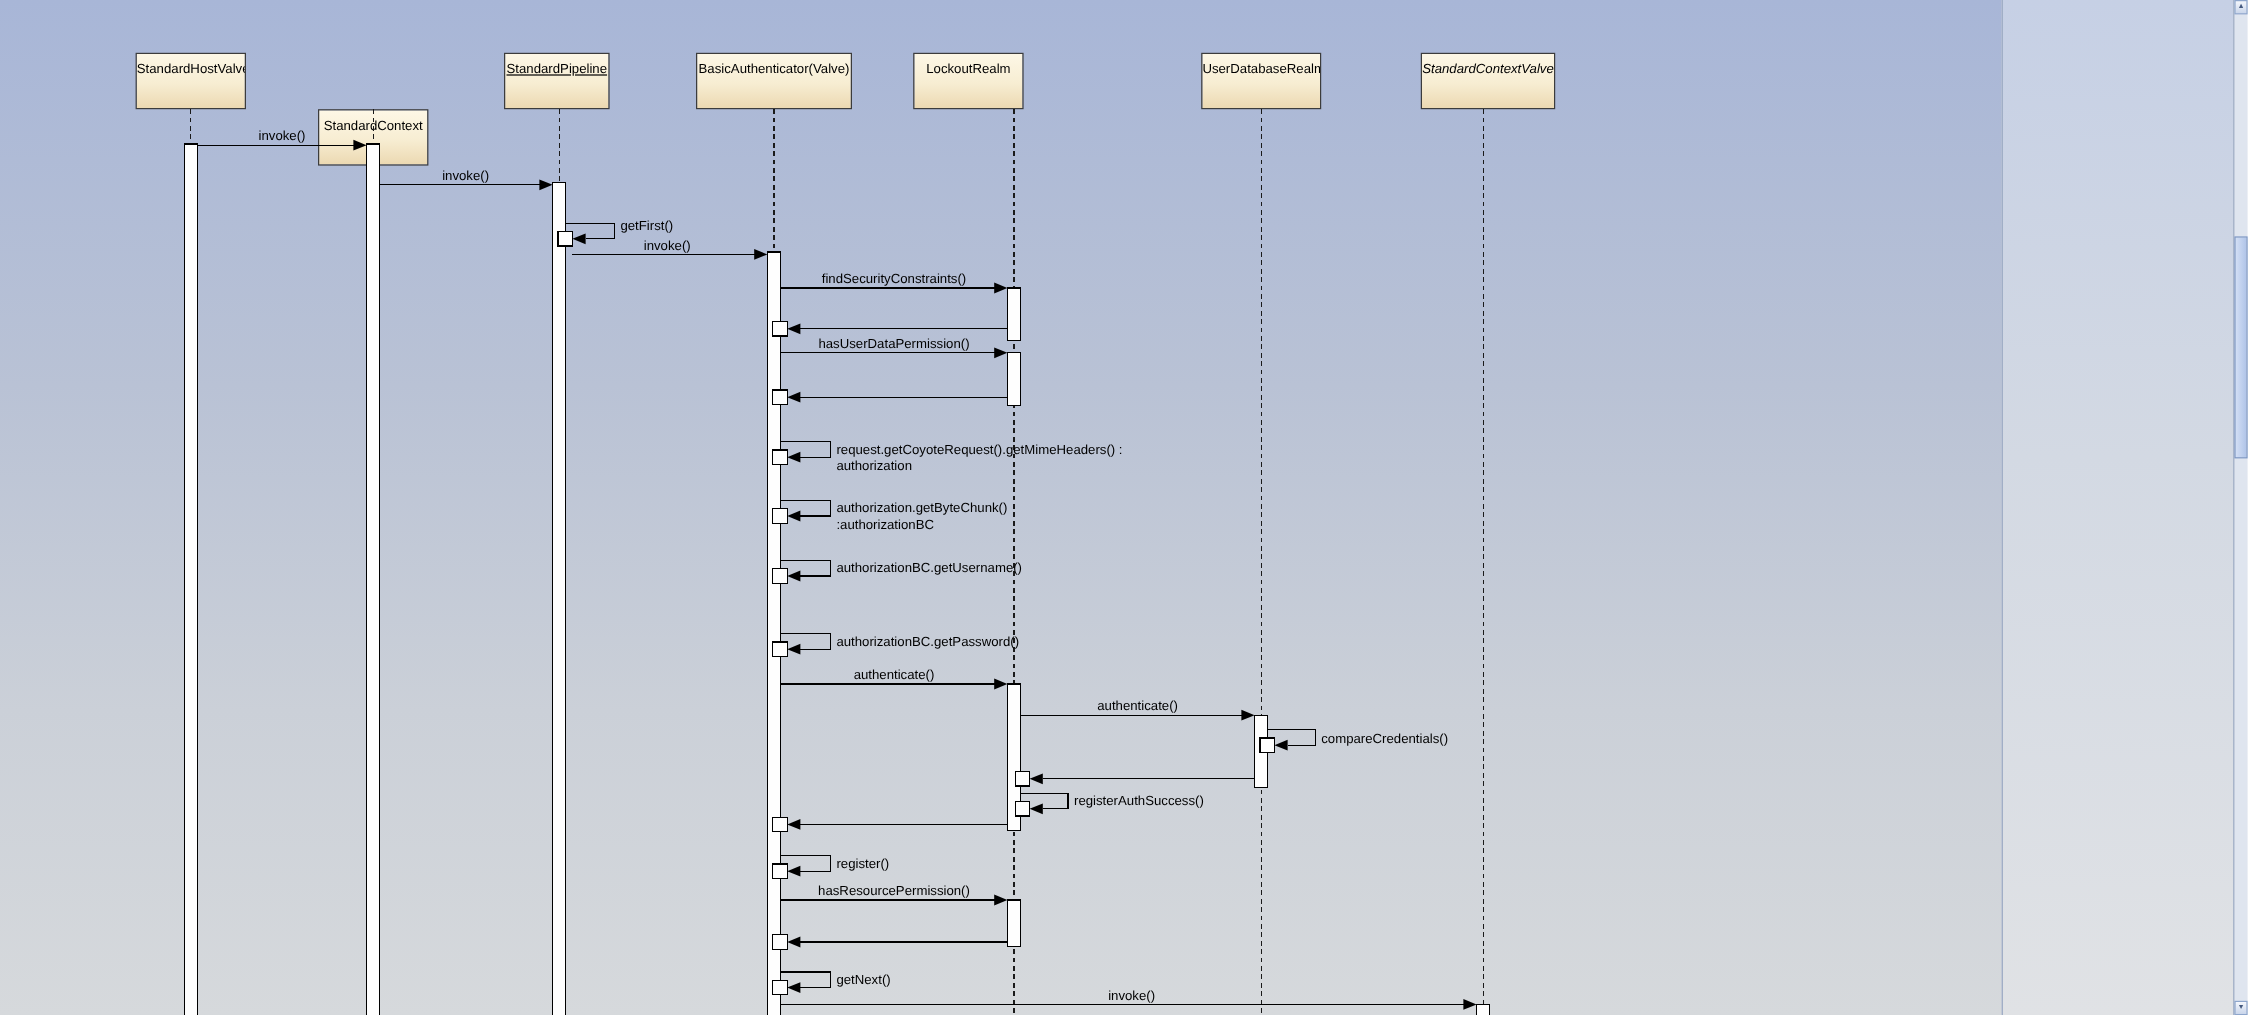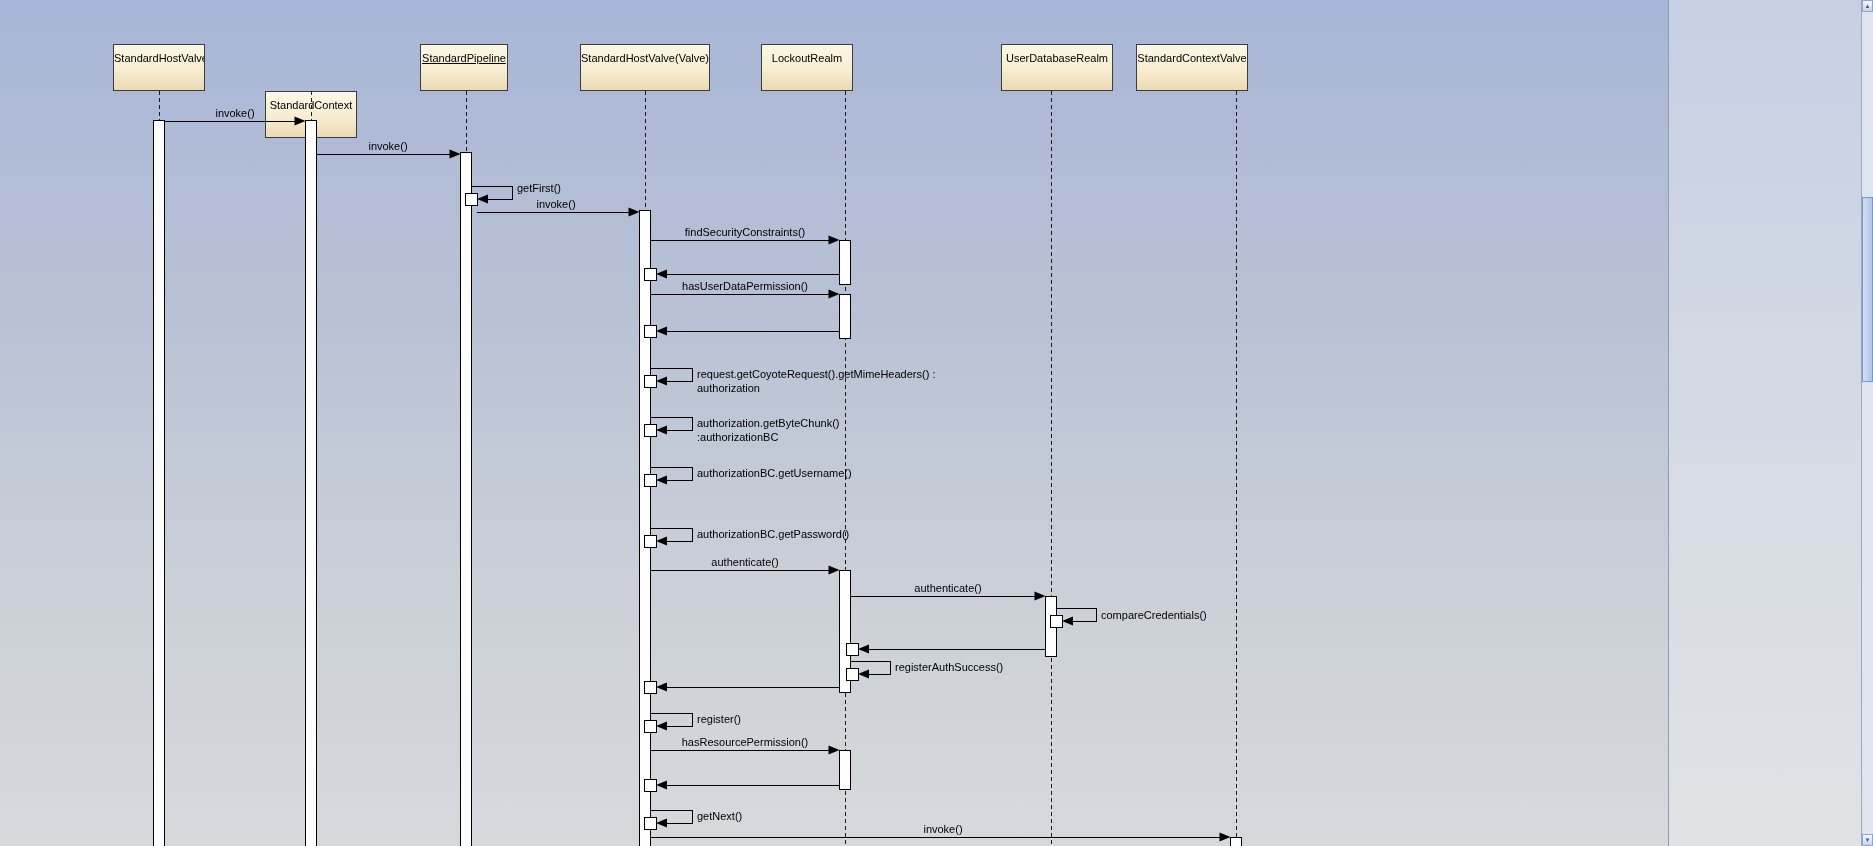--- a/index.html
+++ b/index.html
@@ -53,24 +53,24 @@
 </head>
 <body>
 
 <div class="stage">
   <div class="canvas-bg"></div>
   <div class="side-panel"></div>
 
   <div class="pbox" style="left:113px;width:92px;"><span>StandardHostValve</span></div>
   <div class="pbox" style="left:265px;width:92px;margin-top:47px;"><span>StandardContext</span></div>
   <div class="pbox" style="left:420px;width:88px;text-decoration:underline;"><span>StandardPipeline</span></div>
-  <div class="pbox" style="left:580px;width:130px;"><span>StandardHostValve(Valve)</span></div>
+  <div class="pbox" style="left:580px;width:130px;"><span>BasicAuthenticator(Valve)</span></div>
   <div class="pbox" style="left:761px;width:92px;"><span>LockoutRealm</span></div>
-  <div class="pbox" style="left:1001px;width:112px;"><span>UserDatabaseRealm</span></div>
-  <div class="pbox" style="left:1136px;width:112px;"><span>StandardContextValve</span></div>
+  <div class="pbox" style="left:1001px;width:100px;"><span>UserDatabaseRealm</span></div>
+  <div class="pbox" style="left:1184px;width:112px;font-style:italic;"><span>StandardContextValve</span></div>
 
   <svg class="diagram-svg" width="1873" height="846" viewBox="0 0 1873 846">
 
     <g>
       <line class="lifeline" x1="159" y1="91" x2="159" y2="846"></line>
       <line class="lifeline" x1="311" y1="91" x2="311" y2="846"></line>
       <line class="lifeline" x1="466" y1="91" x2="466" y2="846"></line>
       <line class="lifeline" x1="645" y1="91" x2="645" y2="846"></line>
       <line class="lifeline" x1="845" y1="91" x2="845" y2="846"></line>
       <line class="lifeline" x1="1051" y1="91" x2="1051" y2="846"></line>

